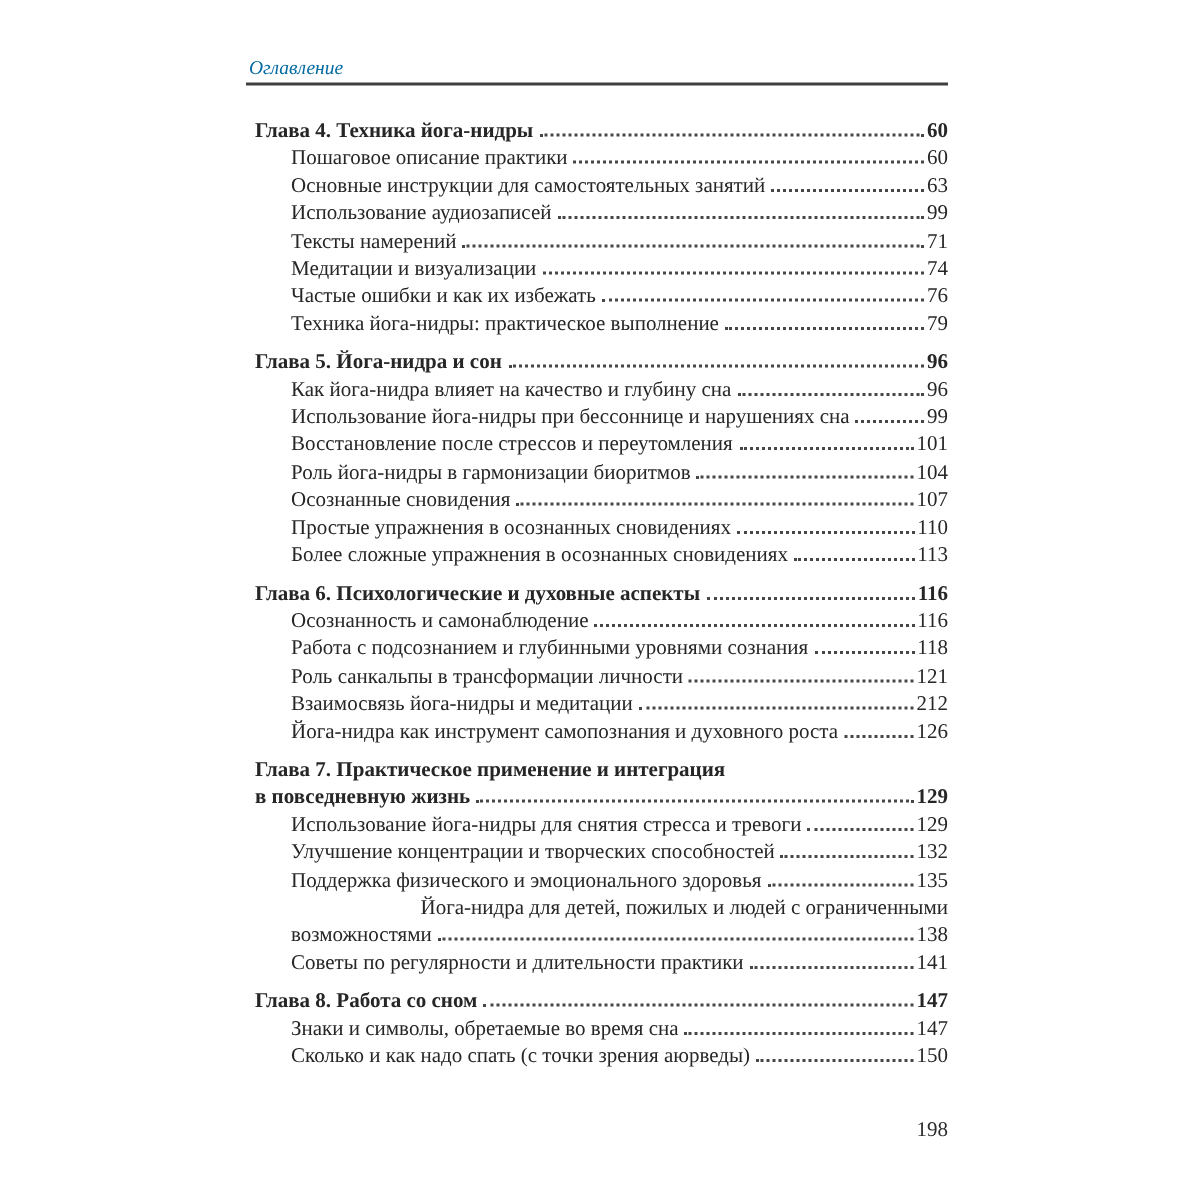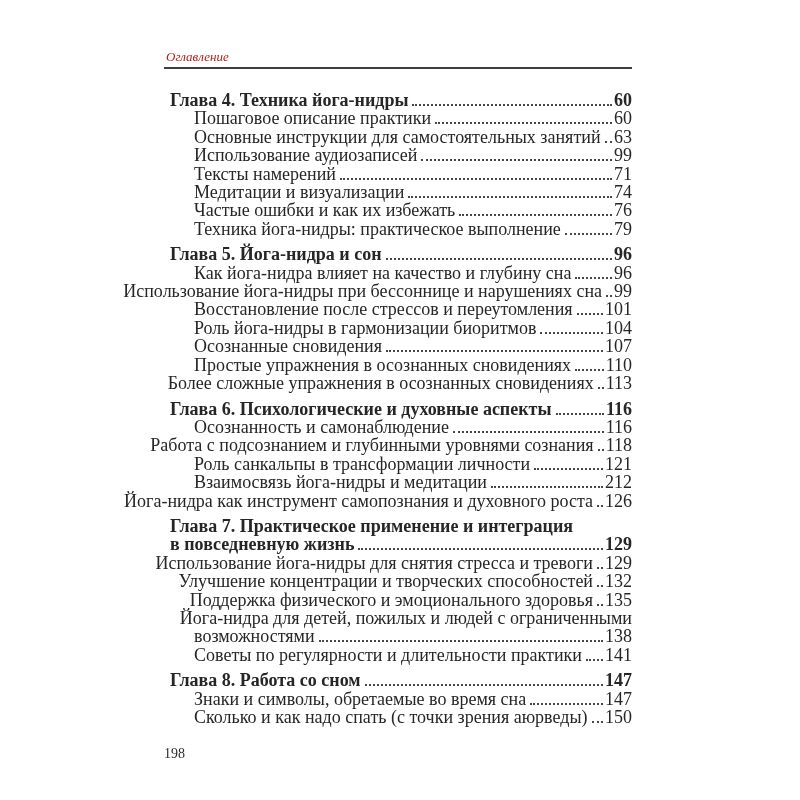--- a/index.html
+++ b/index.html
@@ -13,53 +13,52 @@
   }
   .page-block {
     position: absolute;
     left: 164px; top: 37px;
     width: 468px;
   }
   .header-title {
     font-style: italic;
     font-size: 13px;
     line-height: 15px;
-    color: #b91c1c;
+    color: #0369a1;
     padding-left: 2px;
-    margin-top: 12px;
   }
   .header-rule {
     border-bottom: 2px solid #3f3f3f;
     margin-top: 3px;
     height: 0;
   }
   .toc {
     margin-top: 22px;
-    font-size: 18px;
+    font-size: 14px;
     line-height: 18.4px;
   }
   .toc-section { margin-top: 7px; }
   .toc-section:first-child { margin-top: 0; }
   .row { display: flex; align-items: baseline; }
   .row.indent-0 { padding-left: 6px; }
   .row.indent-1 { padding-left: 30px; justify-content: flex-end; }
   .row.bold { font-weight: bold; }
   .title { white-space: nowrap; }
   .leader {
     flex: 1;
     min-width: 6px;
     border-bottom: 2px dotted #474747;
     margin: 0 2px 0 4px;
   }
   .pagenum { white-space: nowrap; }
   .footer-pagenum {
     position: absolute;
     left: 164px; top: 746px;
     width: 468px;
-    text-align: left;
+    text-align: right;
     font-size: 14px;
     color: #2b2b2b;
   }
 </style>
 </head>
 <body>
 
 <div class="page-block">
   <div class="header-title">Оглавление</div>
   <div class="header-rule"></div>

